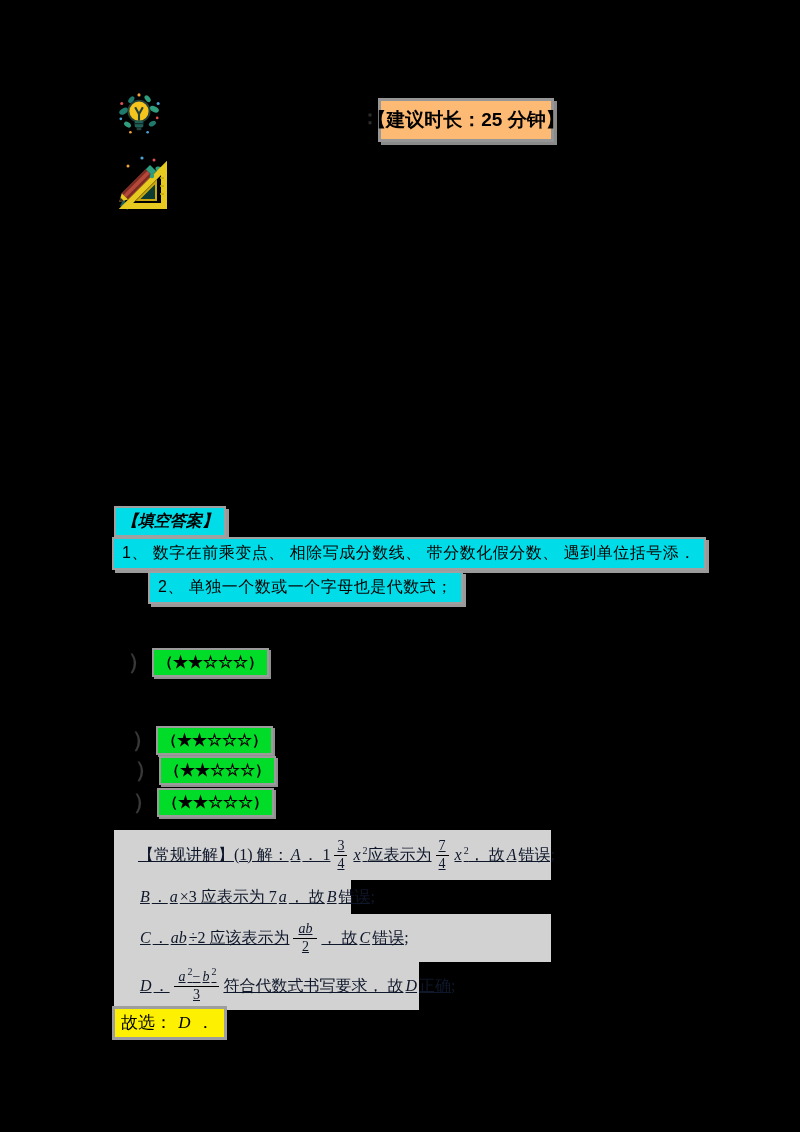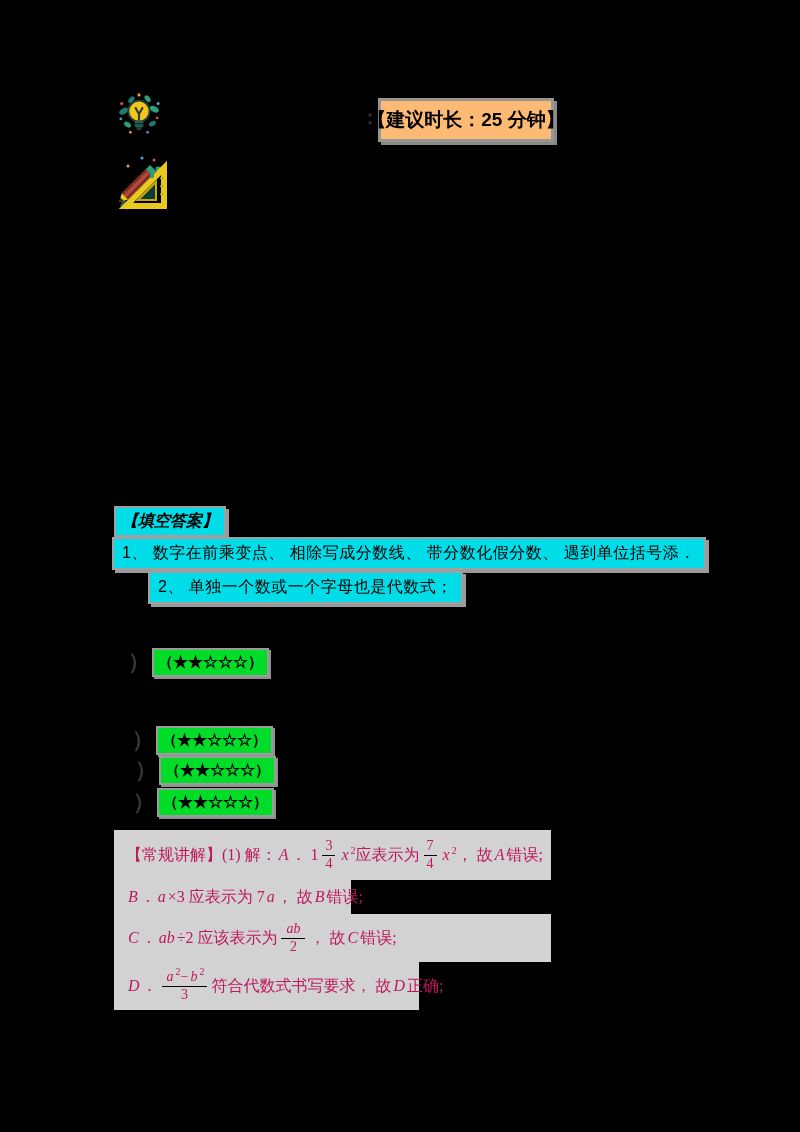--- a/index.html
+++ b/index.html
@@ -35,23 +35,23 @@
     font-family:"Liberation Serif",serif;vertical-align:middle;margin-right:2px;}
   .stars{display:inline-block;background:#00dc28;border:2px solid #9b9b9b;
     box-shadow:2px 2px 0 #909090;color:#000;font-size:15px;font-weight:bold;
     padding:3px 4px;vertical-align:middle;letter-spacing:0px;}
   #rating-1{left:128px;top:647px;}
   #rating-2{left:132px;top:725px;}
   #rating-3{left:135px;top:755px;}
   #rating-4{left:133px;top:787px;}
 
   
-  .sol-line{position:absolute;background:#d2d2d2;color:#be185d;
-    display:flex;align-items:center;padding-left:12px;box-sizing:border-box;
-    font-family:"Liberation Serif",serif;font-size:16px;white-space:nowrap;}
+  .sol-line{position:absolute;background:#d2d2d2;color:#0f172a;
+    display:flex;align-items:center;padding-left:24px;box-sizing:border-box;
+    font-family:"Liberation Serif",serif;font-size:16px;white-space:nowrap;text-decoration:underline;}
   #sol-a{left:114px;top:830px;width:437px;height:50px;}
   #sol-b{left:114px;top:880px;width:237px;height:34px;}
   #sol-c{left:114px;top:914px;width:437px;height:48px;}
   #sol-d{left:114px;top:962px;width:305px;height:48px;}
 
   .mvar{font-family:"Liberation Serif",serif;font-style:italic;padding:0 2px;}
   sup{font-size:10px;line-height:0;}
   .frac{display:inline-block;vertical-align:middle;text-align:center;
     margin:0 4px;font-size:14px;line-height:1.05;}
   .frac .num{display:block;border-bottom:1px solid #000;padding:0 3px 1px;}
@@ -187,14 +187,15 @@
       <span>． </span>
       <span class="frac">
         <span class="num"><span><span class="mvar">a</span><sup>2</sup></span><span>−</span><span><span class="mvar">b</span><sup>2</sup></span></span>
         <span class="den"><span>3</span></span>
       </span>
       <span>符合代数式书写要求， 故</span>
       <span class="mvar">D</span>
       <span>正确;</span>
     </div>
 
+  <div id="final-answer"><span>故选： </span><span class="mvar">D</span><span> ．</span></div>
 
 </div>
 
 </body></html>

